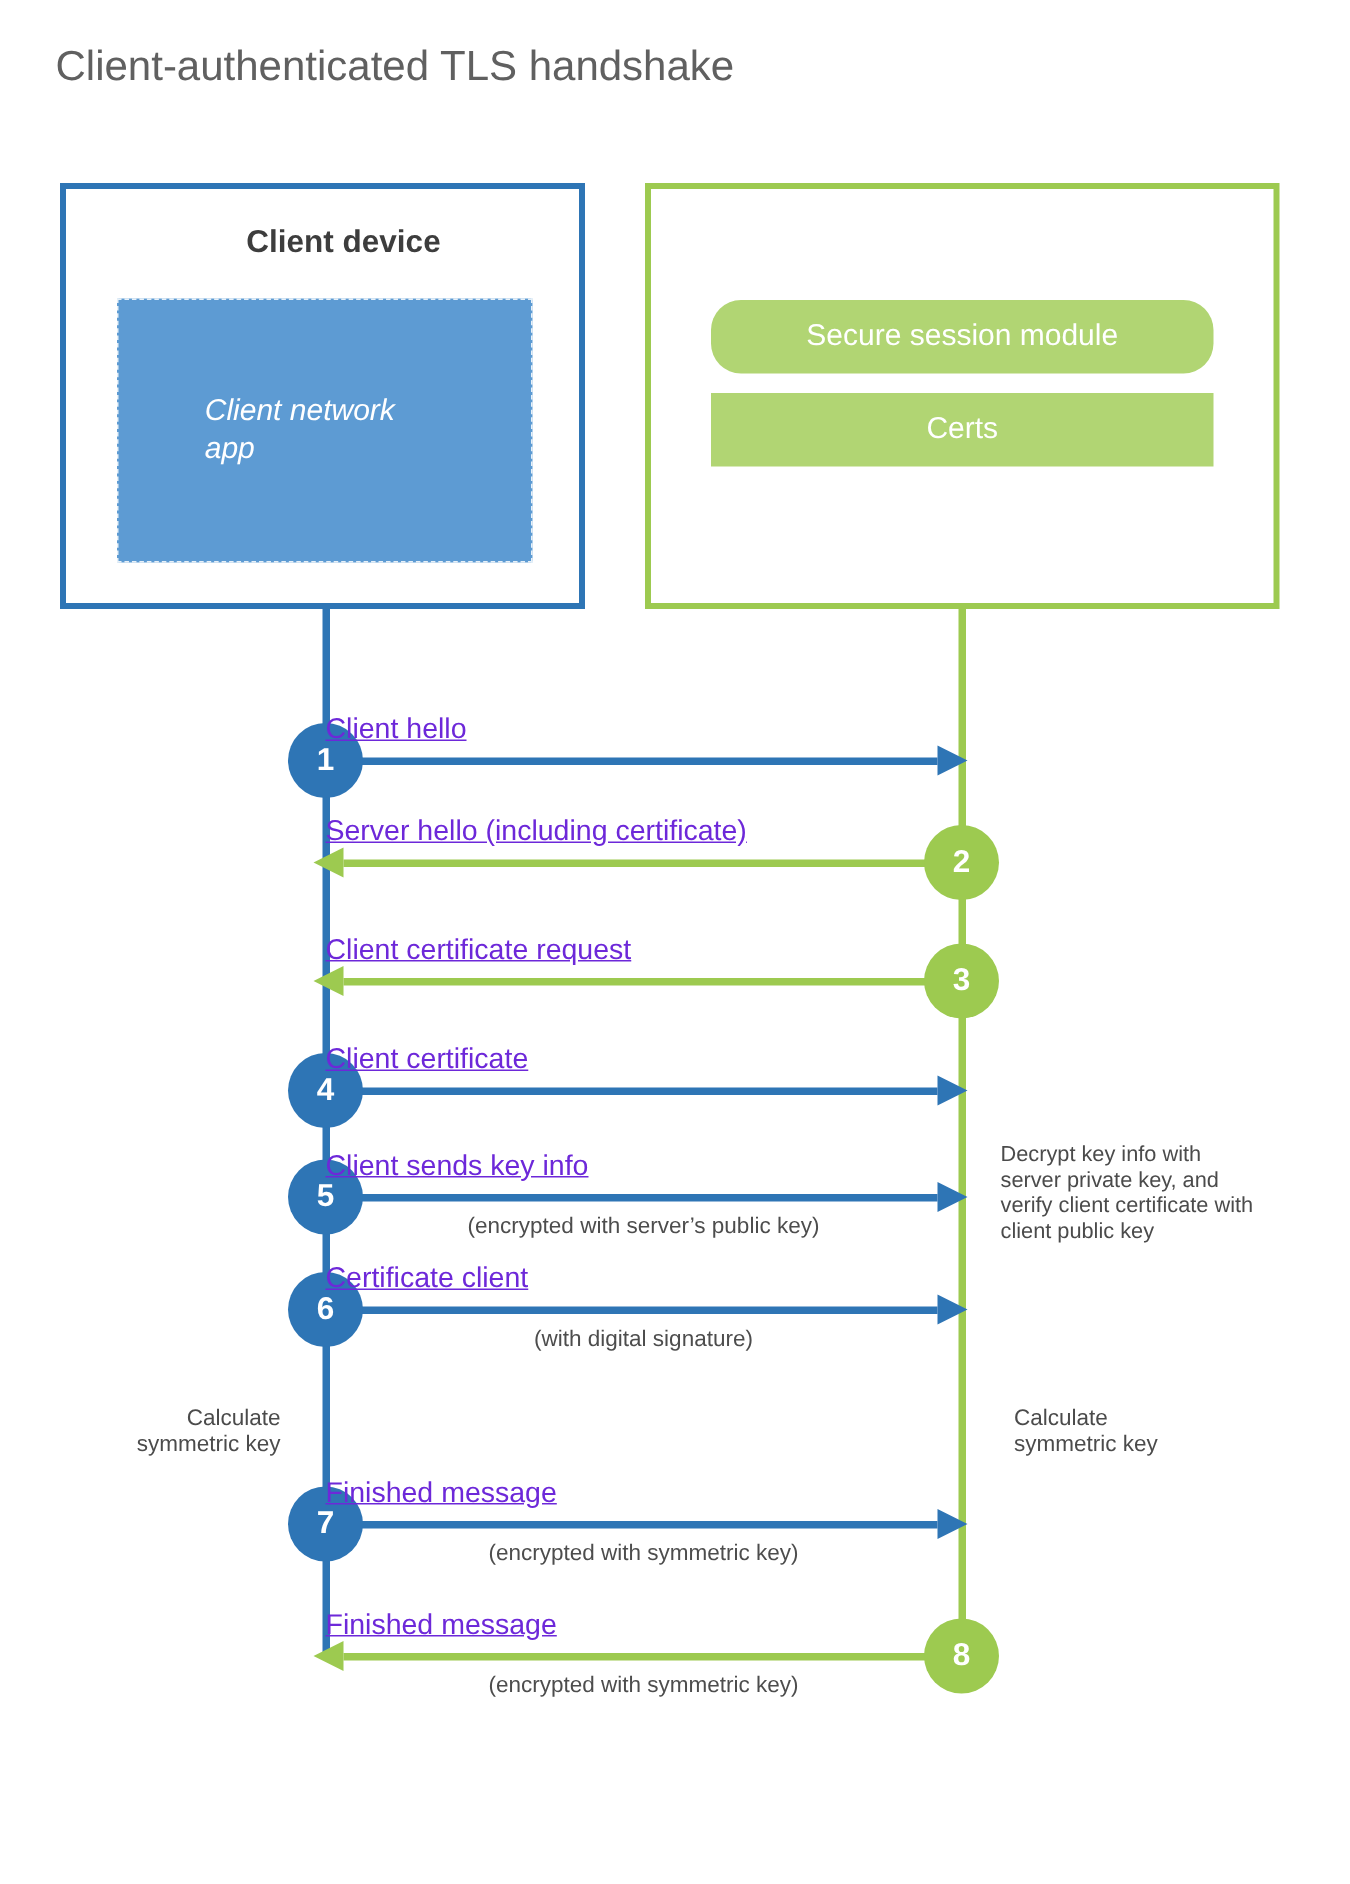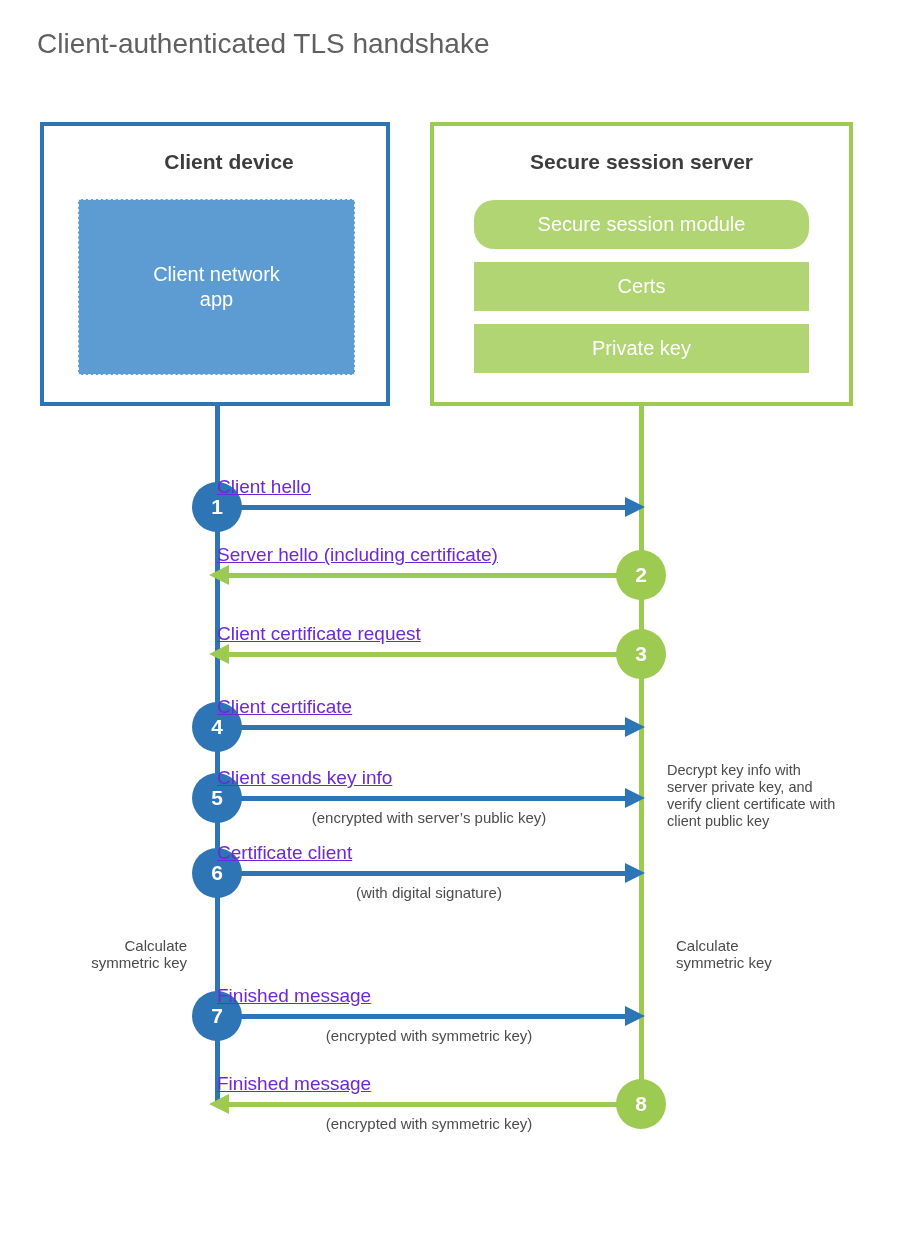--- a/index.html
+++ b/index.html
@@ -11,22 +11,22 @@
   .page-title { position:absolute; left:37px; top:28px; font-size:28px; font-weight:400; color:#606060; }
 
   
   .entity-box { position:absolute; top:122px; height:284px; background:#fff; box-sizing:border-box; }
   .client-box { left:40px; width:350px; border:4px solid var(--blue);padding-left:28px; }
   .server-box { left:430px; width:423px; border:4px solid var(--green); }
   .entity-title { text-align:center; margin-top:24px; font-size:21px; font-weight:bold; color:#3d3d3d; }
 
   .app-box { position:absolute; left:34px; top:73px; width:277px; height:176px;
     background:var(--blue-fill); border:1px dashed rgba(255,255,255,.85); box-sizing:border-box;
-    display:flex; align-items:center; justify-content:center; text-align:center;
-    color:#ffffff; font-size:20px; line-height:1.25; }
+    display:flex; align-items:center; justify-content:center; 
+    color:#ffffff; font-size:20px; line-height:1.25;font-style:italic; }
   .app-box span { display:block; max-width:160px; }
 
   .module-bar { position:absolute; left:40px; width:335px; height:49px; background:var(--green-fill);
     color:#ffffff; font-size:20px; display:flex; align-items:center; justify-content:center; }
   .bar-1 { top:74px;border-radius:20px; } .bar-2 { top:136px; } .bar-3 { top:198px; }
 
   
   .vline { position:absolute; width:5px; }
   .vline.blue  { left:215px; top:406px; height:699px; background:var(--blue); }
   .vline.green { left:639px; top:406px; height:698px; background:var(--green); }
@@ -74,24 +74,22 @@
   <div class="page-title">Client-authenticated TLS handshake</div>
 
   <div class="entity-box client-box">
     <div class="entity-title">Client device</div>
     <div class="app-box">
       <span>Client network app</span>
     </div>
   </div>
 
   <div class="entity-box server-box">
-    <div class="entity-title">Secure session server</div>
     <div class="module-bar bar-1">Secure session module</div>
     <div class="module-bar bar-2">Certs</div>
-    <div class="module-bar bar-3">Private key</div>
   </div>
 
   <div class="vline blue"></div>
   <div class="vline green"></div>
 
   <div class="msg r1 blue right">
     <div class="line"></div>
     <div class="head"></div>
     <div class="circle">
         <span>1</span>

